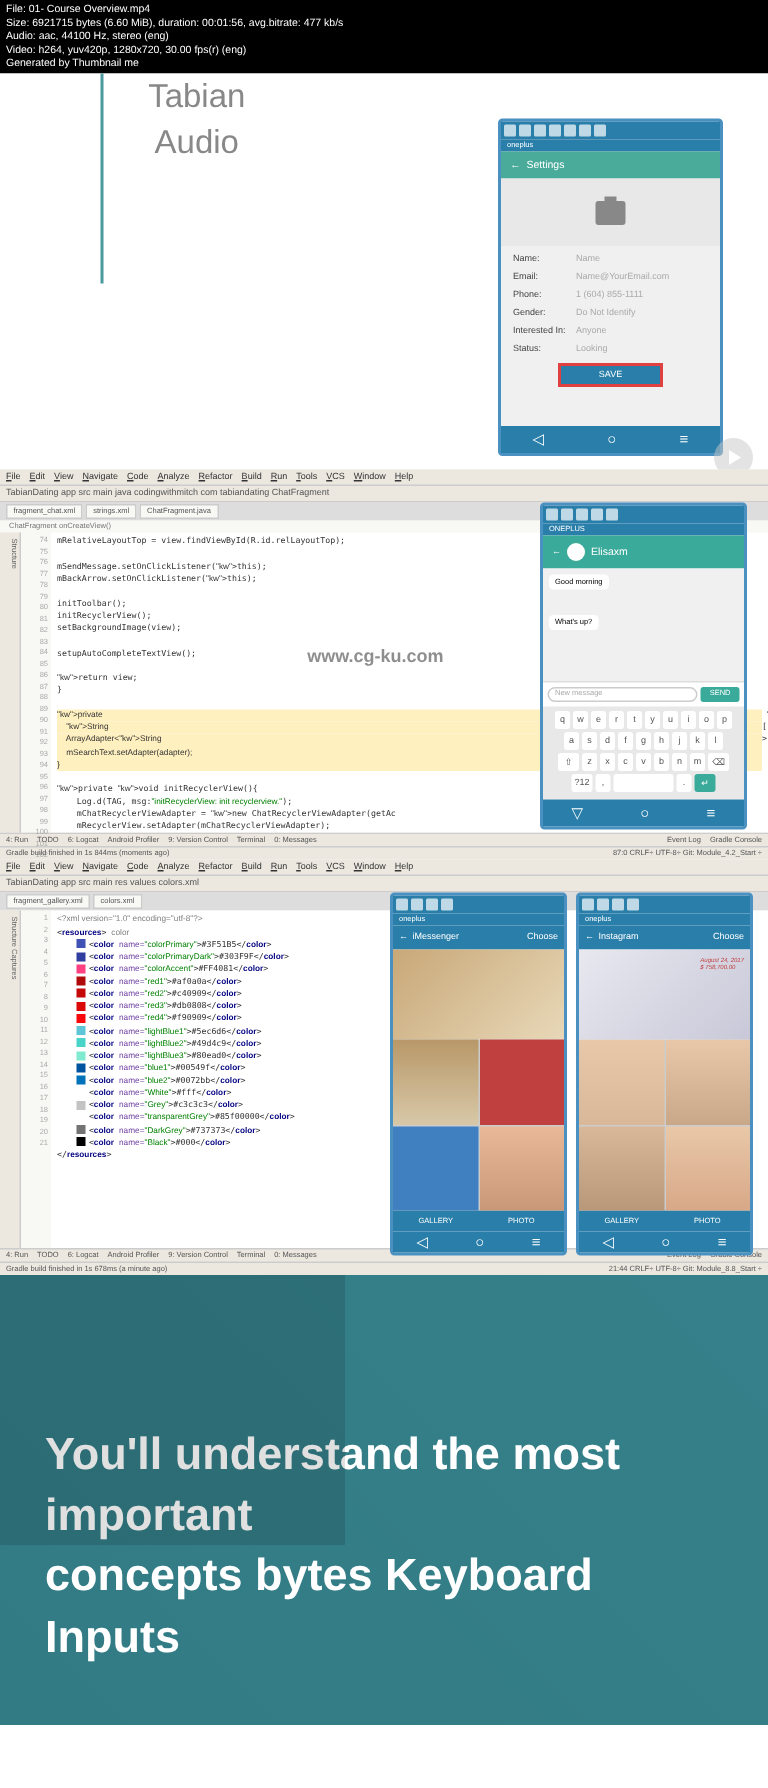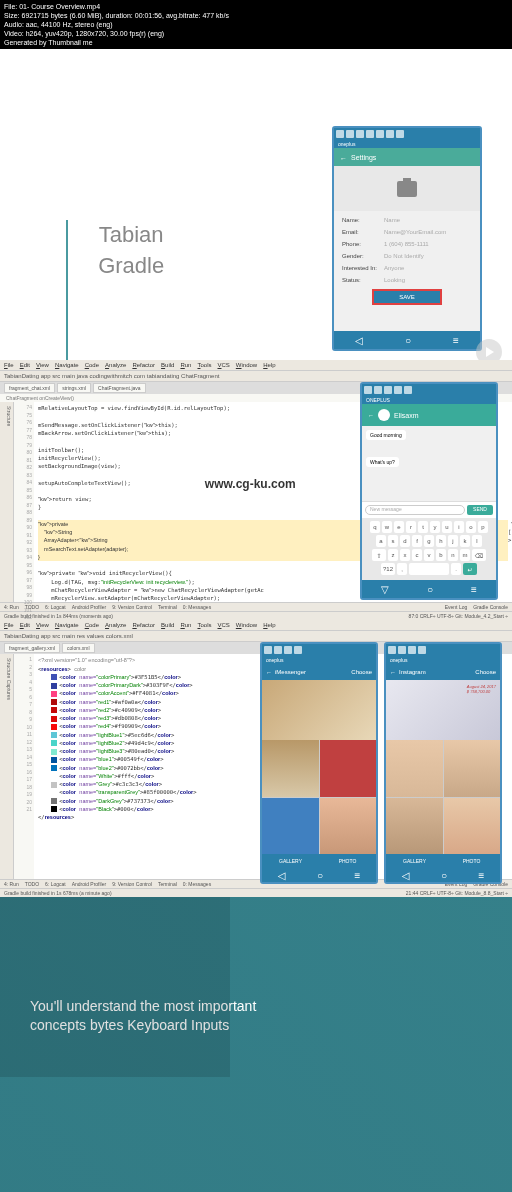--- a/index.html
+++ b/index.html
@@ -2,21 +2,21 @@
 <html><head>
 <meta charset="utf-8">
 <style>
 * { margin: 0; padding: 0; box-sizing: border-box; font-family: Arial, sans-serif; }
 body { width: 512px; background: #fff; }
 
 
 .meta-header { background: #000; color: #fff; font-size: 7px; padding: 2px 4px; line-height: 1.3; }
 
 
-.slide1 { background: #fff; height: 264px; display: flex; align-items: flex-end; position: relative; margin-top: 47px; }
+.slide1 { background: #fff; height: 264px; display: flex; align-items: flex-start; position: relative; }
 .slide1-left { flex: 0 0 45%; display: flex; justify-content: center; }
 .slide1-divider { width: 2px; height: 140px; background: #4a9aa0; margin-right: 30px; }
 .slide1-title { color: #888; font-size: 22px; font-weight: 300; text-align: center; line-height: 1.4; }
 .phone-frame1 { position: absolute; right: 30px; top: 30px; width: 150px; height: 225px; border: 2px solid #4a90c0; border-radius: 3px; background: #f0f0f0; }
 .phone-top { background: #2a7faa; height: 12px; display: flex; gap: 2px; padding: 2px; }
 .phone-top span { width: 8px; height: 8px; background: #fff; border-radius: 1px; opacity: 0.7; }
 .phone-bar { background: #4aab9a; height: 18px; color: #fff; font-size: 7px; padding: 4px 6px; display: flex; align-items: center; gap: 4px; }
 .phone-camera { background: #e8e8e8; height: 45px; display: flex; align-items: center; justify-content: center; }
 .phone-camera-icon { width: 20px; height: 16px; background: #888; border-radius: 2px; position: relative; }
 .phone-camera-icon::before { content: ''; position: absolute; top: -3px; left: 6px; width: 8px; height: 3px; background: #888; }
@@ -43,21 +43,21 @@
 .ide-gutter { width: 20px; background: #f8f8f4; color: #aaa; font-size: 5px; padding: 2px; line-height: 1.5; text-align: right; }
 .ide-code { flex: 1; background: #fff; font-family: monospace; font-size: 5.5px; padding: 2px 4px; line-height: 1.5; color: #333; overflow: hidden; white-space: pre; }
 .ide-code .kw { color: #000080; font-weight: bold; }
 .ide-code .str { color: #008000; }
 .ide-code .com { color: #808080; }
 .ide-code .mth { color: #7040a0; }
 .ide-code .hl { background: #fff0c0; display: inline-block; width: 100%; }
 .ide-phone { position: absolute; right: 14px; top: 22px; width: 138px; border: 2px solid #4a90c0; border-radius: 3px; background: #fff; z-index: 5; }
 .ide-bottom { background: #ece8e0; padding: 1px 4px; font-size: 5px; color: #555; display: flex; gap: 6px; border-top: 1px solid #ccc; }
 .ide-status { background: #ece8e0; padding: 1px 4px; font-size: 5px; color: #555; display: flex; justify-content: space-between; border-top: 1px solid #ccc; }
-.watermark { position: absolute; top: 45%; left: 40%; color: #000000; font-size: 12px; font-weight: bold; z-index: 10; opacity: 0.8; }
+.watermark { position: absolute; top: 45%; left: 40%; color: #737373; font-size: 12px; font-weight: bold; z-index: 10; opacity: 0.8; }
 
 
 .chat-header { background: #3aab9a; height: 22px; display: flex; align-items: center; padding: 0 6px; gap: 4px; }
 .chat-avatar { width: 12px; height: 12px; background: #fff; border-radius: 50%; }
 .chat-name { color: #fff; font-size: 7px; }
 .chat-body { background: #f0f0f0; height: 75px; padding: 4px; position: relative; }
 .chat-msg { background: #fff; border-radius: 3px; padding: 2px 4px; font-size: 5px; margin-bottom: 3px; display: inline-block; }
 .chat-input-row { background: #fff; padding: 3px; display: flex; gap: 2px; border-top: 1px solid #ddd; }
 .chat-input { flex: 1; border: 1px solid #ccc; border-radius: 8px; height: 10px; font-size: 5px; padding: 0 4px; color: #aaa; }
 .chat-send { background: #3aab9a; color: #fff; font-size: 5px; padding: 1px 6px; border-radius: 2px; }
@@ -73,40 +73,40 @@
 .ide2-phones { position: absolute; right: 10px; top: 22px; display: flex; gap: 6px; z-index: 5; }
 .gallery-phone { width: 118px; border: 2px solid #4a90c0; border-radius: 3px; background: #fff; }
 .gallery-header { background: #2a7faa; height: 16px; color: #fff; font-size: 6px; display: flex; align-items: center; padding: 0 4px; gap: 3px; }
 .gallery-grid { display: grid; grid-template-columns: 1fr 1fr; gap: 1px; background: #ccc; }
 .gallery-cell { aspect-ratio: 1; background: #ddd; }
 .gallery-tabs { background: #2a7faa; height: 14px; display: flex; }
 .gallery-tab { flex: 1; color: #fff; font-size: 5px; display: flex; align-items: center; justify-content: center; }
 
 
 .banner { background: linear-gradient(rgba(52,128,138,0.85), rgba(52,128,138,0.85)), linear-gradient(45deg, #2a6068, #3a8088); height: 300px; display: flex; flex-direction: column; justify-content: flex-start; padding: 100px 30px 0; position: relative; overflow: hidden; }
-.banner-text { color: #fff; font-size: 14px; font-weight: normal; line-height: 1.35; }
+.banner-text { color: #fff; font-size: 30px; font-weight: bold; line-height: 1.35; }
 .banner-bg { position: absolute; left: 0; top: 0; width: 45%; height: 60%; background: rgba(0,0,0,0.12); }
 </style>
 </head>
 <body>
 
 <div class="meta-header">
   <div>File: 01- Course Overview.mp4</div>
   <div>Size: 6921715 bytes (6.60 MiB), duration: 00:01:56, avg.bitrate: 477 kb/s</div>
   <div>Audio: aac, 44100 Hz, stereo (eng)</div>
   <div>Video: h264, yuv420p, 1280x720, 30.00 fps(r) (eng)</div>
   <div>Generated by Thumbnail me</div>
 </div>
 
 <div class="slide1">
   <div class="slide1-left">
     <div class="slide1-divider"></div>
     <div class="slide1-title">
       <div>Tabian</div>
-      <div>Gradle</div>
+      <div>Audio</div>
     </div>
   </div>
   <div class="phone-frame1">
     <div class="phone-top">
         <span></span>
         <span></span>
         <span></span>
         <span></span>
         <span></span>
         <span></span>

